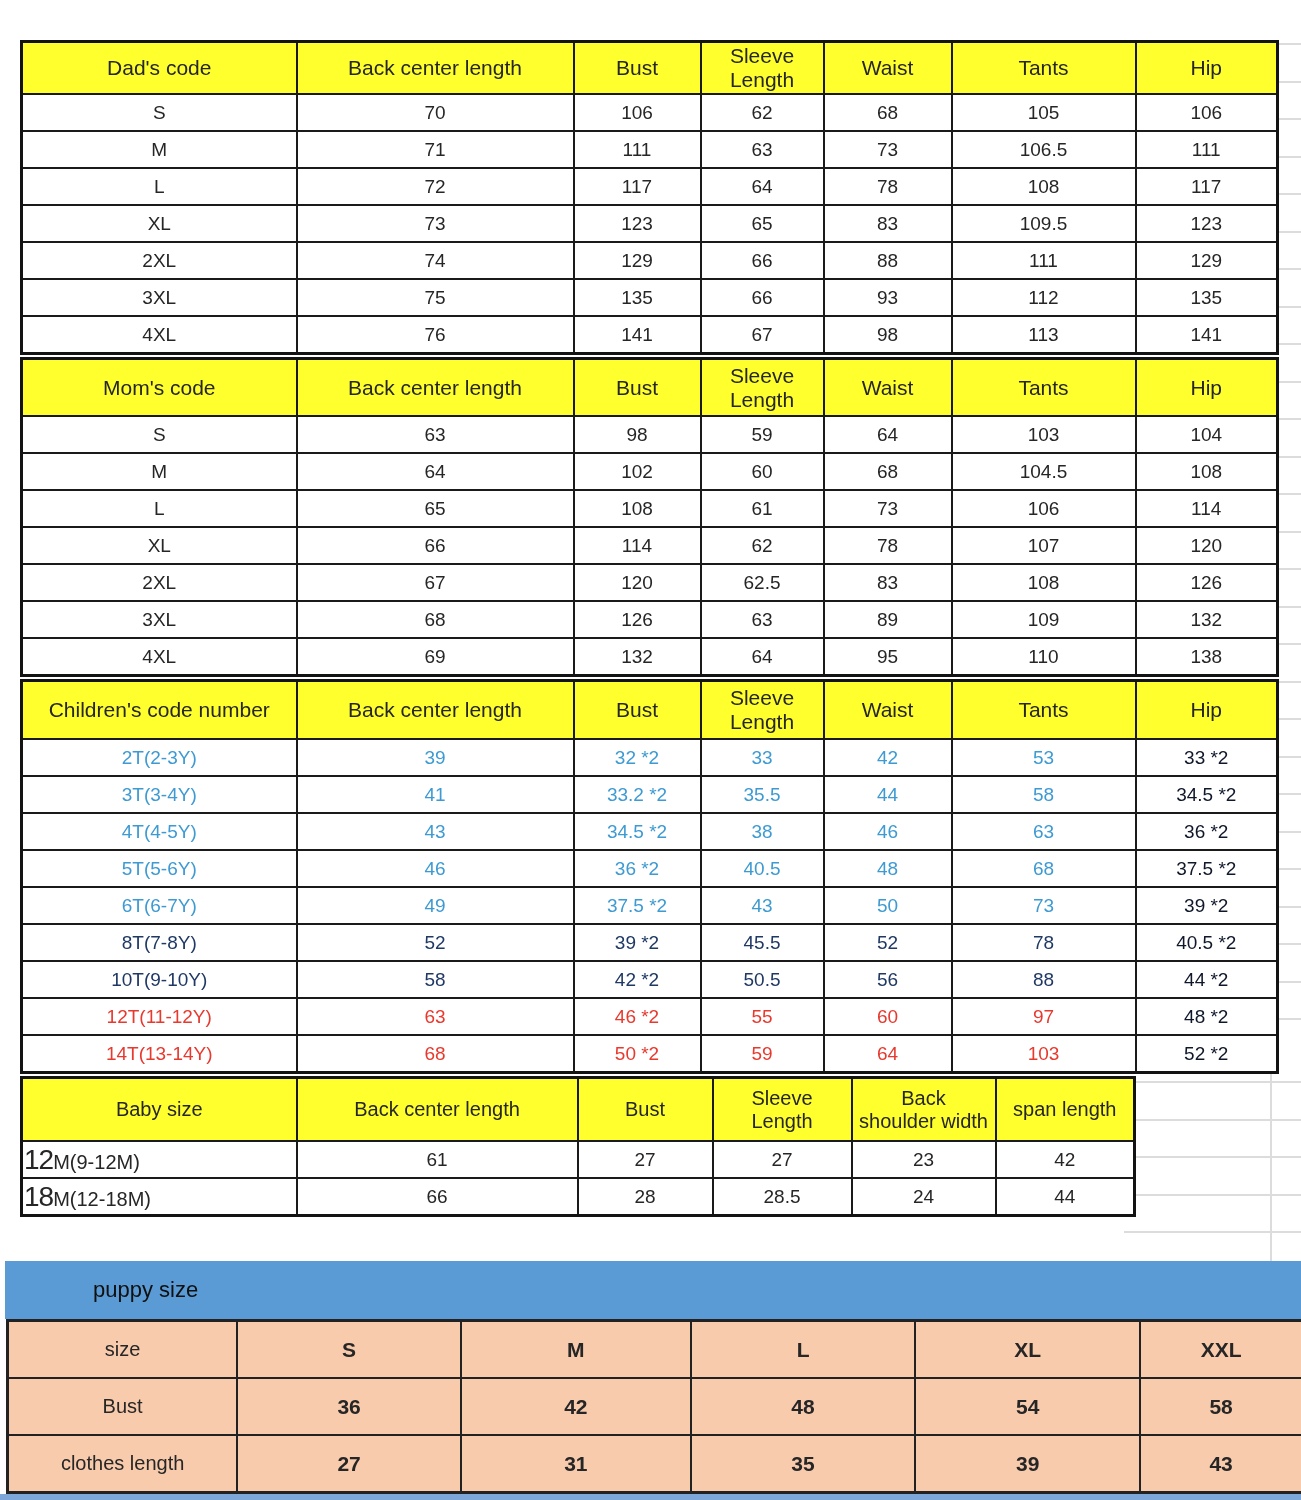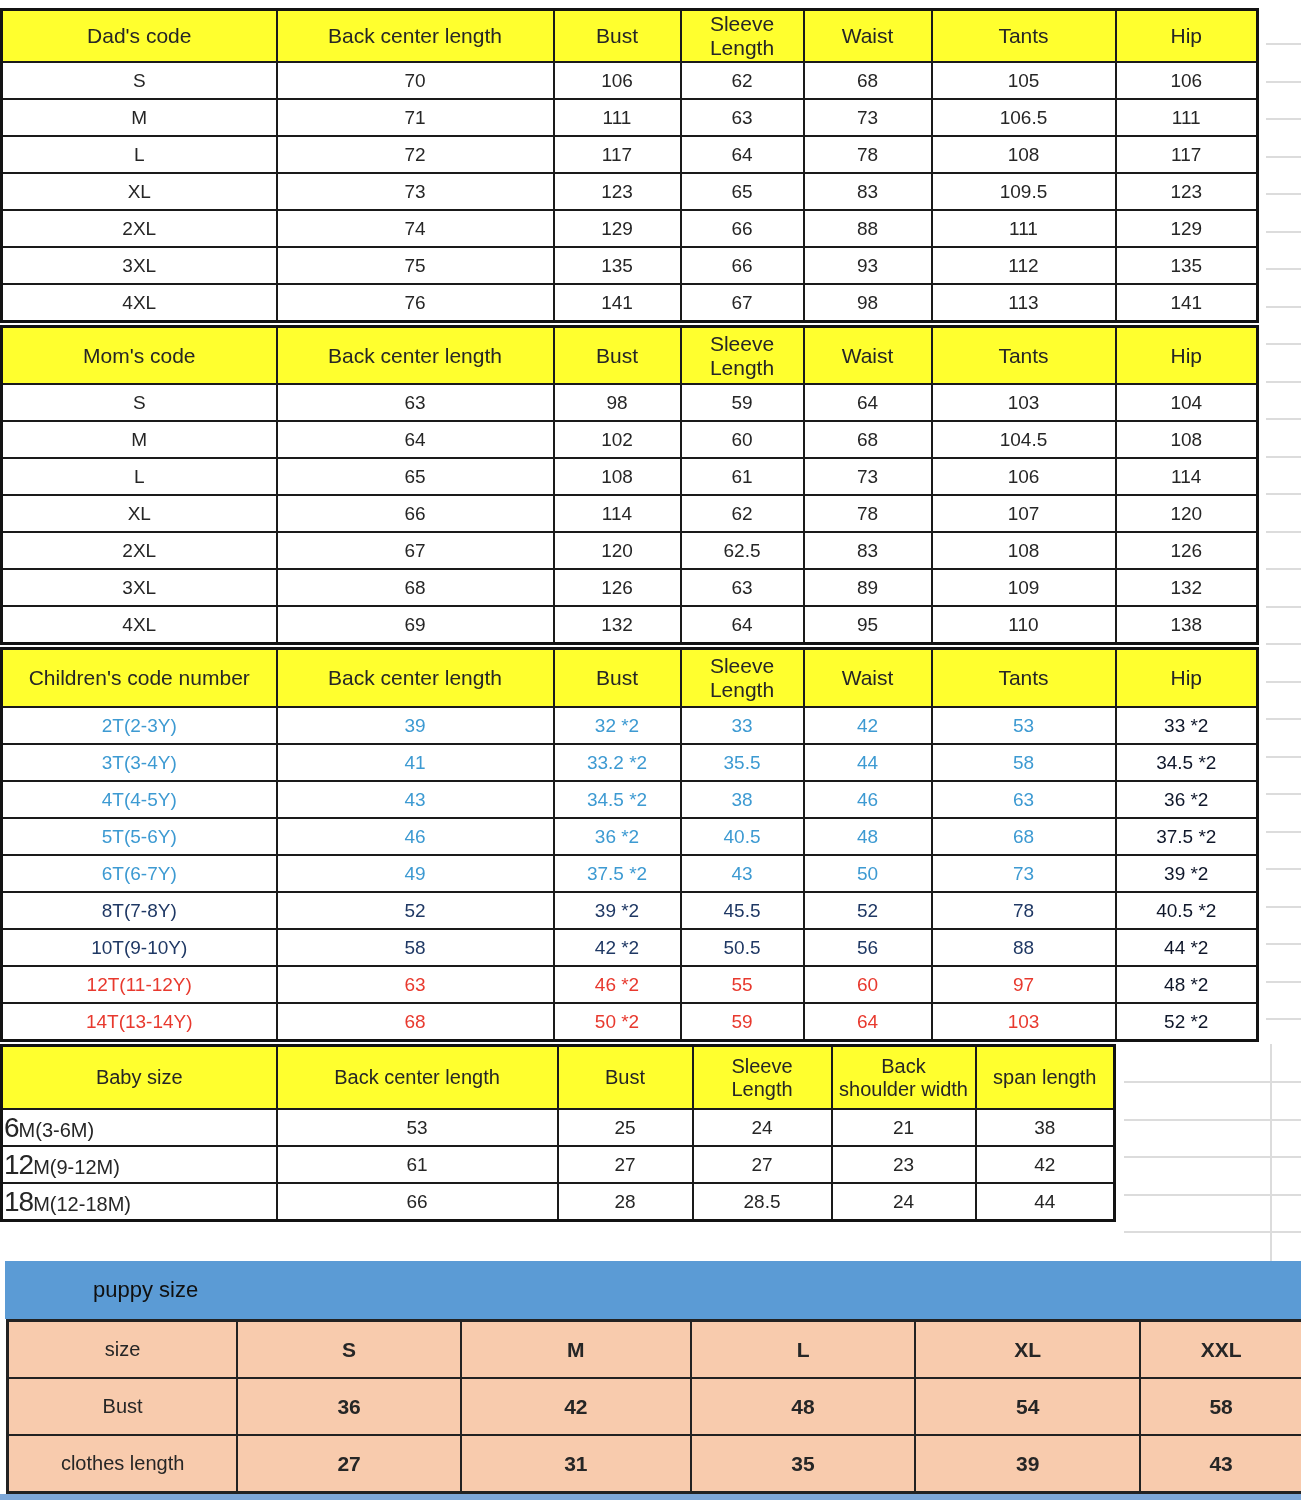--- a/index.html
+++ b/index.html
@@ -7,21 +7,21 @@
        font-family:"Liberation Sans",sans-serif;color:#262626;}
   .sheet{position:absolute;inset:0;background:#fff;}
 
   
   .strip{position:absolute;background:repeating-linear-gradient(to bottom,#ffffff 0 35.5px,#dcdcdc 35.5px 37.5px);}
   .strip-a{left:1266px;top:8px;width:35px;height:1036px;}
   .strip-b{left:1124px;top:1046px;width:177px;height:215px;}
   .vline{position:absolute;left:1270px;top:1044px;width:2px;height:217px;background:#dcdcdc;}
 
   table{border-collapse:collapse;table-layout:fixed;position:absolute;background:#fff;}
-  .main-tbl{border:3px solid #131313;left:0;}
+  .main-tbl{border:3px solid #131313;left:20px;margin-top:32px;}
   .main-tbl th,.main-tbl td{border:2px solid #1a1a1a;text-align:center;vertical-align:middle;
       overflow:hidden;padding:0;}
   .main-tbl th{background:#ffff2e;font-weight:400;font-size:21px;line-height:1.12;white-space:pre-line;}
   .main-tbl td{font-size:19px;height:35px;}
 
   .t-dad{top:8px;}   .t-dad thead th{height:50px;}
   .t-mom{top:325px;} .t-mom thead th{height:55px;}
   .t-children{top:647px;} .t-children thead th{height:56px;}
   .t-baby{top:1044px;}    .t-baby thead th{height:61px;font-size:20px;}
 
@@ -355,28 +355,20 @@
       <th>Bust</th>
       <th>Sleeve
 Length</th>
       <th>Back
 shoulder width</th>
       <th>span length</th>
     </tr>
       </thead>
     <tbody>
         <tr>
-          <td class="label-left"><span class="lead">6</span><span class="rest">M(3-6M)</span></td>
-          <td>53</td>
-          <td>25</td>
-          <td>24</td>
-          <td>21</td>
-          <td>38</td>
-        </tr>
-        <tr>
           <td class="label-left"><span class="lead">12</span><span class="rest">M(9-12M)</span></td>
           <td>61</td>
           <td>27</td>
           <td>27</td>
           <td>23</td>
           <td>42</td>
         </tr>
         <tr>
           <td class="label-left"><span class="lead">18</span><span class="rest">M(12-18M)</span></td>
           <td>66</td>

